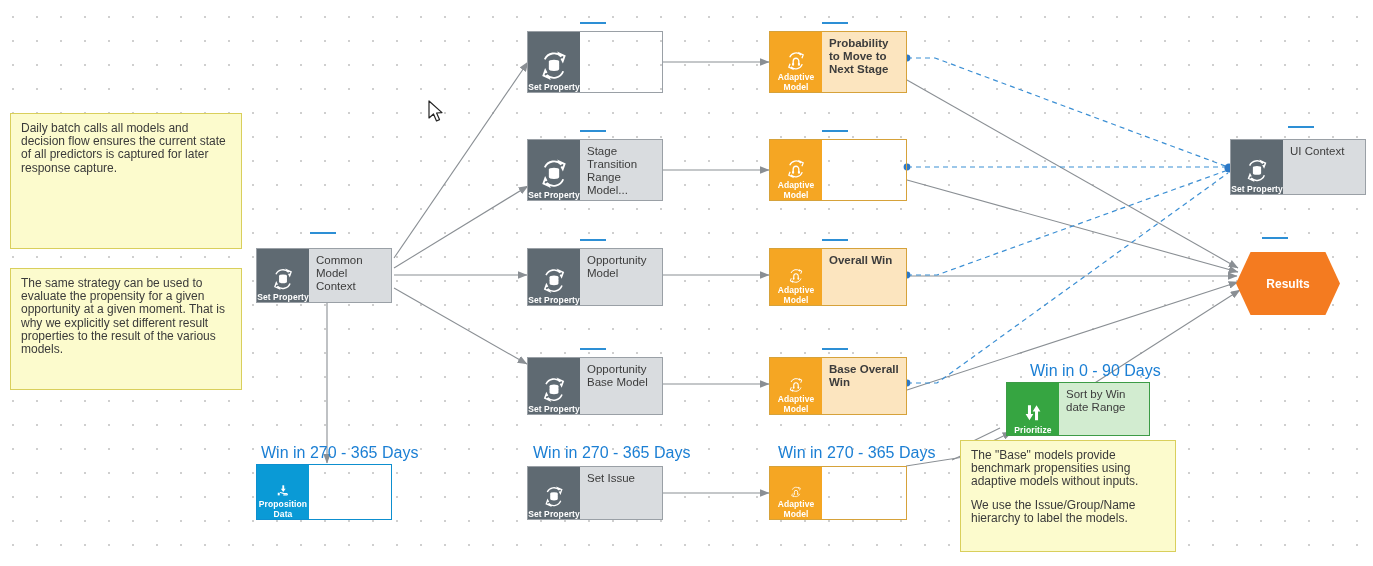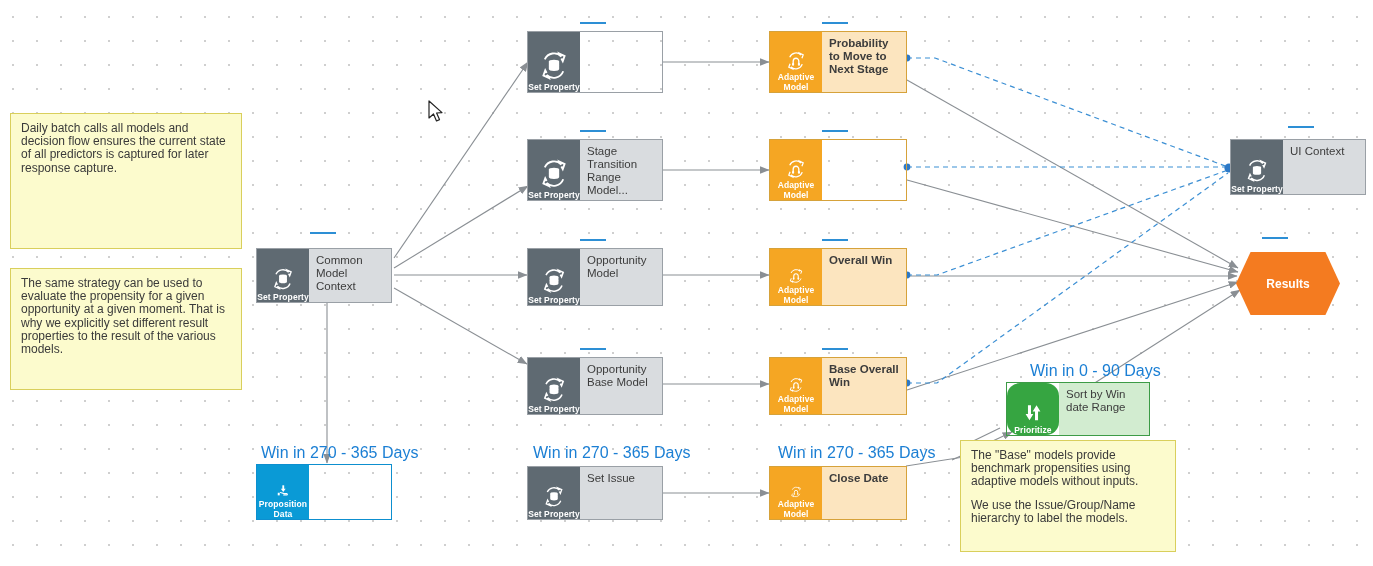--- a/index.html
+++ b/index.html
@@ -31,21 +31,21 @@
   
   .n-set .icon{background:#5f6a72;}
   .n-set .body{background:#d9dcdf;}
   .n-adaptive{border-color:#d6a23a;}
   .n-adaptive .icon{background:#f5a623;}
   .n-adaptive .body{background:#fce5bf;font-weight:bold;}
   .n-prop{border-color:#0d8fcf;}
   .n-prop .icon{background:#0a9ad6;}
   .n-prop .body{background:#b3e0f2;}
   .n-prio{border-color:#3c9b46;}
-  .n-prio .icon{background:#36a541;border-radius:13px;}
+  .n-prio .icon{background:#36a541;}
   .n-prio .body{background:#d2ecd0;}
 
   
   .stub{position:absolute;height:0;border-top:2px solid #2d8fd5;width:26px;}
 
   
   .results{position:absolute;display:flex;align-items:center;justify-content:center;
     background:#f47b20;
     clip-path:polygon(14% 0%,86% 0%,100% 50%,86% 100%,14% 100%,0% 50%);}
   .results span{font-size:12px;font-weight:bold;color:#ffffff;}
@@ -307,23 +307,20 @@
     <div class="icon">
       <svg class="glyph" viewBox="0 0 32 32">
         <path d="M6 10 A11 11 0 0 1 24 6.5 L22 3.5 L27.5 6 L25.5 11.5" fill="none" stroke="#fff" stroke-width="2"></path>
         <path d="M26 21 A11 11 0 0 1 8 25.5 L10 28.5 L4.5 26 L6.5 20.5" fill="none" stroke="#fff" stroke-width="2"></path>
         <path d="M11.5 21 v-4.5 a4.5 5 0 0 1 9 0 V21" fill="none" stroke="#fff" stroke-width="2.2"></path>
         <rect x="9.6" y="19" width="3.4" height="4.4" rx="1.5" fill="#fff"></rect>
         <rect x="19" y="19" width="3.4" height="4.4" rx="1.5" fill="#fff"></rect>
       </svg>
       <div class="cap">Adaptive Model</div>
     </div>
-    <div class="body">
-      <div class="title">Close Date</div>
-    </div>
   </div>
 
   <div class="node n-prop" style="left:256px;top:464px;width:136px;height:56px;">
     <div class="icon">
       <svg class="glyph" viewBox="0 0 32 32">
         <rect x="14.5" y="3" width="4.2" height="9" fill="#fff"></rect>
         <polygon points="11,11 22.2,11 16.6,18" fill="#fff"></polygon>
         <path d="M4 20 h4.5 v6 H4z" fill="#fff"></path>
         <path d="M10 19.5 c3.5 0 5 2.5 8.5 2.5 h6 a1.6 1.6 0 0 1 0 3.2 h-7" fill="none" stroke="#fff" stroke-width="2.4" stroke-linecap="round"></path>
       </svg>

